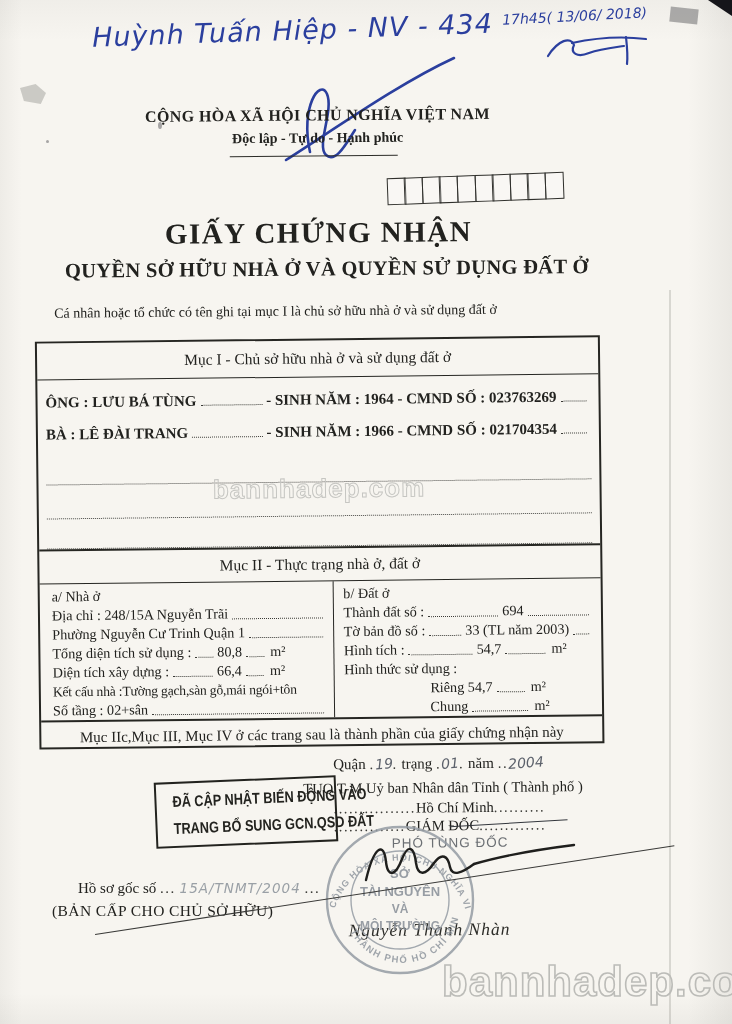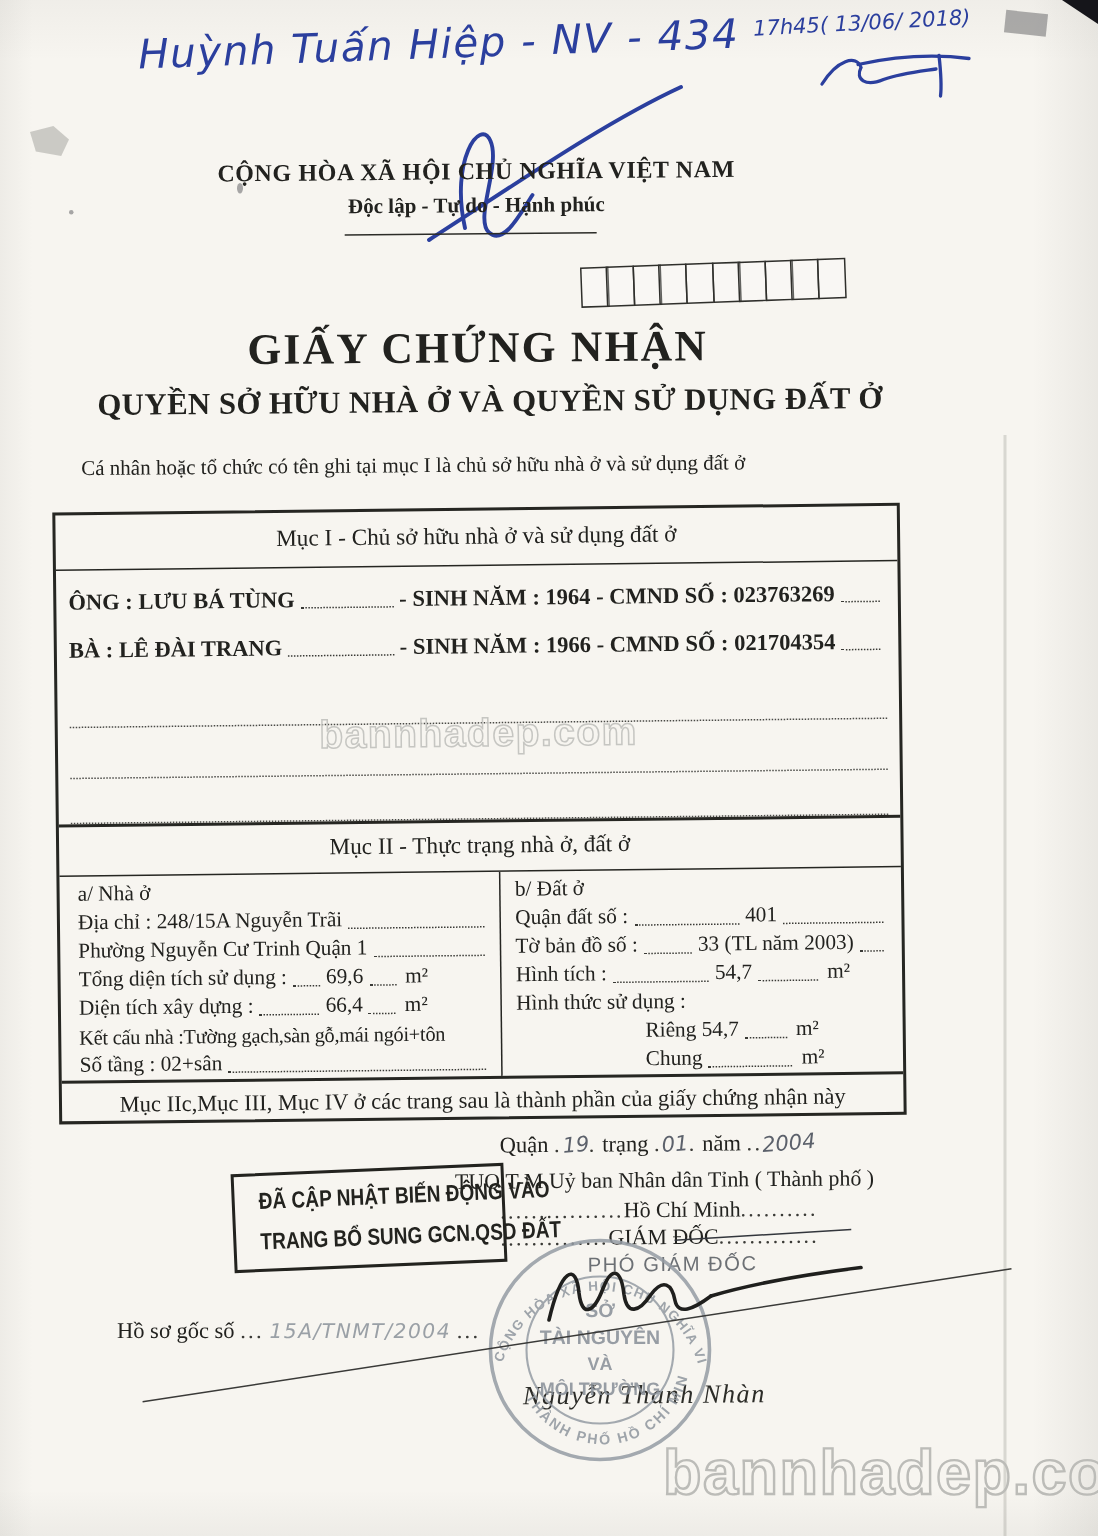--- a/index.html
+++ b/index.html
@@ -207,21 +207,21 @@
             <span class="val">248/15A Nguyễn Trãi</span>
             <span class="dots"></span>
           </div>
           <div class="fline">
             <span class="val">Phường Nguyễn Cư Trinh Quận 1</span>
             <span class="dots"></span>
           </div>
           <div class="fline">
             <span class="lbl">Tổng diện tích sử dụng :</span>
             <span class="dots" style="flex:0 0 18px;"></span>
-            <span class="val">69,6</span>
+            <span class="val">80,8</span>
             <span class="dots" style="flex:0 0 18px;"></span>
             <span class="unit">m²</span>
           </div>
           <div class="fline">
             <span class="lbl">Diện tích xây dựng :</span>
             <span class="dots" style="flex:0 0 40px;"></span>
             <span class="val">66,4</span>
             <span class="dots" style="flex:0 0 18px;"></span>
             <span class="unit">m²</span>
           </div>
@@ -234,23 +234,23 @@
             <span class="val">02+sân</span>
             <span class="dots"></span>
           </div>
         </div>
 
         <div class="col-land">
           <div class="fline">
               <span class="lbl">b/ Đất ở</span>
             </div>
           <div class="fline">
-            <span class="lbl">Quận đất số :</span>
+            <span class="lbl">Thành đất số :</span>
             <span class="dots" style="flex:0 0 70px;"></span>
-            <span class="val">401</span>
+            <span class="val">694</span>
             <span class="dots"></span>
           </div>
           <div class="fline">
             <span class="lbl">Tờ bản đồ số :</span>
             <span class="dots" style="flex:0 0 32px;"></span>
             <span class="val">33 (TL năm 2003)</span>
             <span class="dots" style="flex:0 0 16px;"></span>
           </div>
           <div class="fline">
             <span class="lbl">Hình tích :</span>
@@ -291,36 +291,37 @@
     <div class="abs authority">TUQ.T-M Uỷ ban Nhân dân Tỉnh ( Thành phố )</div>
 
     <div class="abs city-line">
       <span class="ddots">................</span><span>Hồ Chí Minh</span><span class="ddots">..........</span>
     </div>
 
     <div class="abs director-line">
       <span class="ddots">..............</span><span>GIÁM ĐỐC</span><span class="ddots">.............</span>
     </div>
     <div class="abs strike"></div>
-    <div class="abs deputy">PHÓ GIÁM ĐỐC</div>
+    <div class="abs deputy">PHÓ TÙNG ĐỐC</div>
 
     <div class="abs signer">Nguyễn Thanh Nhàn</div>
   </div>
 
   <div class="abs update-stamp">
     <div class="ln">ĐÃ CẬP NHẬT BIẾN ĐỘNG VÀO</div>
     <div class="ln">TRANG BỔ SUNG GCN.QSD ĐẤT</div>
   </div>
 
   <div class="abs archive-line">
     <span>Hồ sơ gốc số</span>
     <span class="ddots">...</span>
     <span class="archive-hand">15A/TNMT/2004</span>
     <span class="ddots">...</span>
   </div>
+  <div class="abs copy-note">(BẢN CẤP CHO CHỦ SỞ HỮU)</div>
 
   <svg class="abs round-stamp" viewBox="0 0 164 164">
     <defs>
       <path id="rt" d="M 16,96 A 68,68 0 0 1 148,96" fill="none"></path>
       <path id="rb" d="M 28,104 A 58,58 0 0 0 140,104" fill="none"></path>
     </defs>
     <circle cx="82" cy="84" r="73" fill="none" stroke="#959ca4" stroke-width="2.4"></circle>
     <circle cx="82" cy="84" r="49" fill="none" stroke="#959ca4" stroke-width="1.4"></circle>
     <text font-family="Liberation Sans, sans-serif" font-size="9" font-weight="700" fill="#8f969e" letter-spacing="1">
       <textPath href="#rt" startOffset="2%">CỘNG HÒA XÃ HỘI CHỦ NGHĨA VIỆT NAM</textPath>

